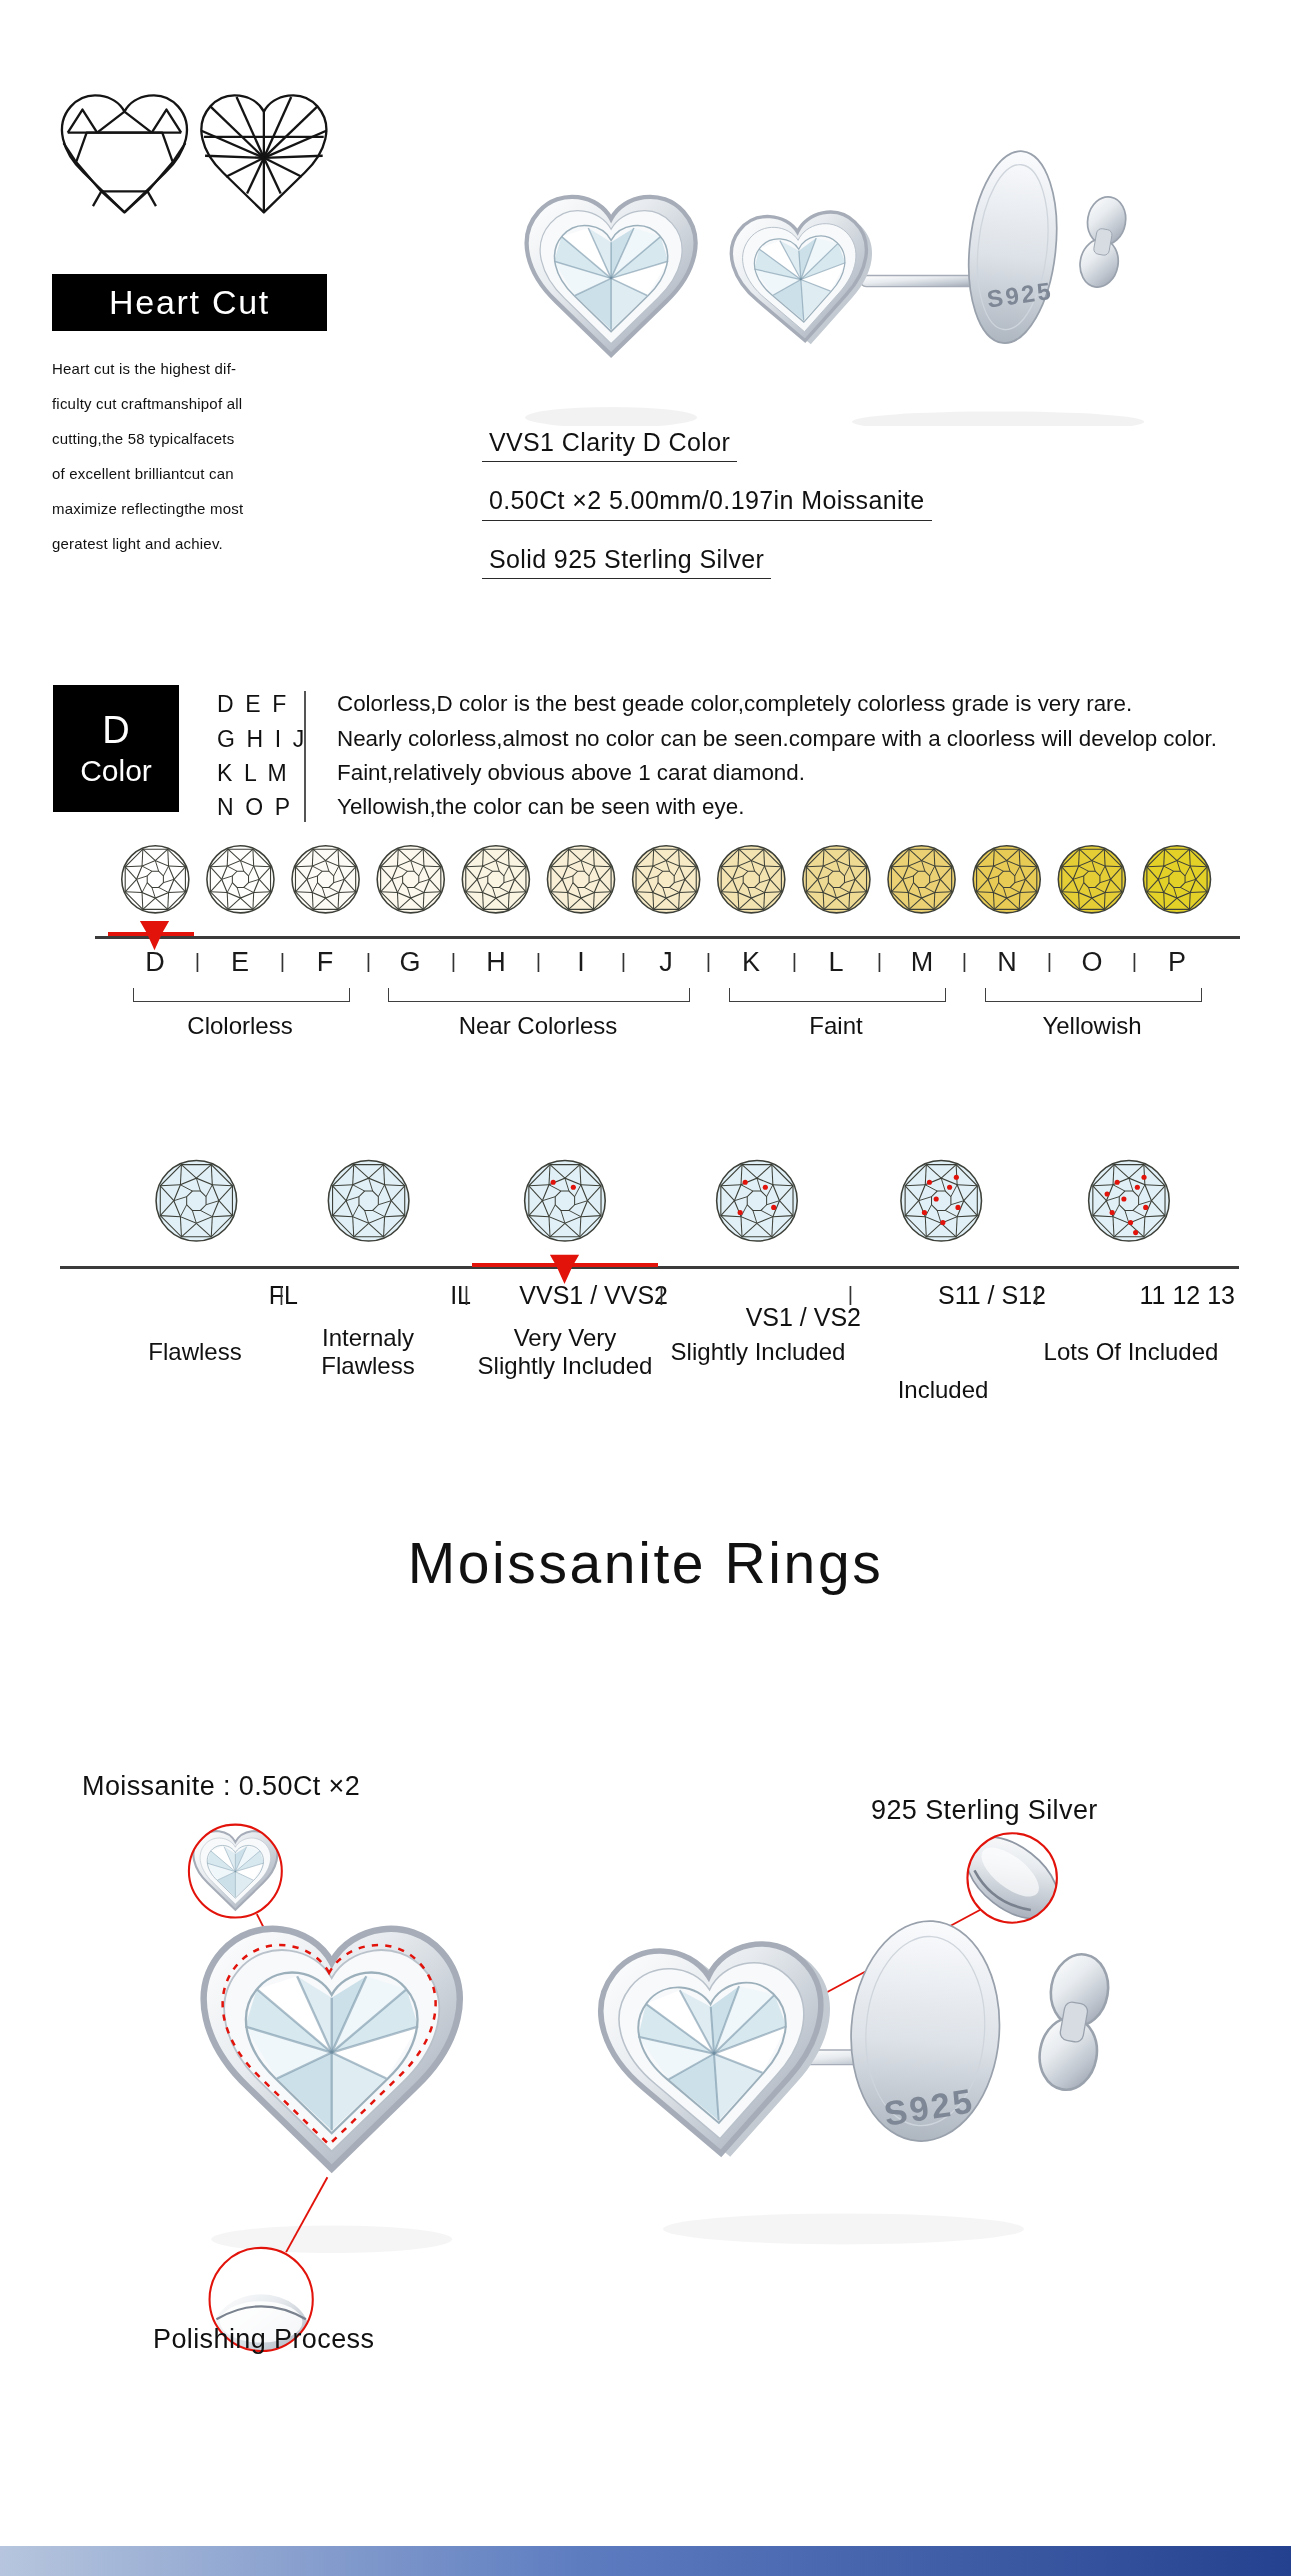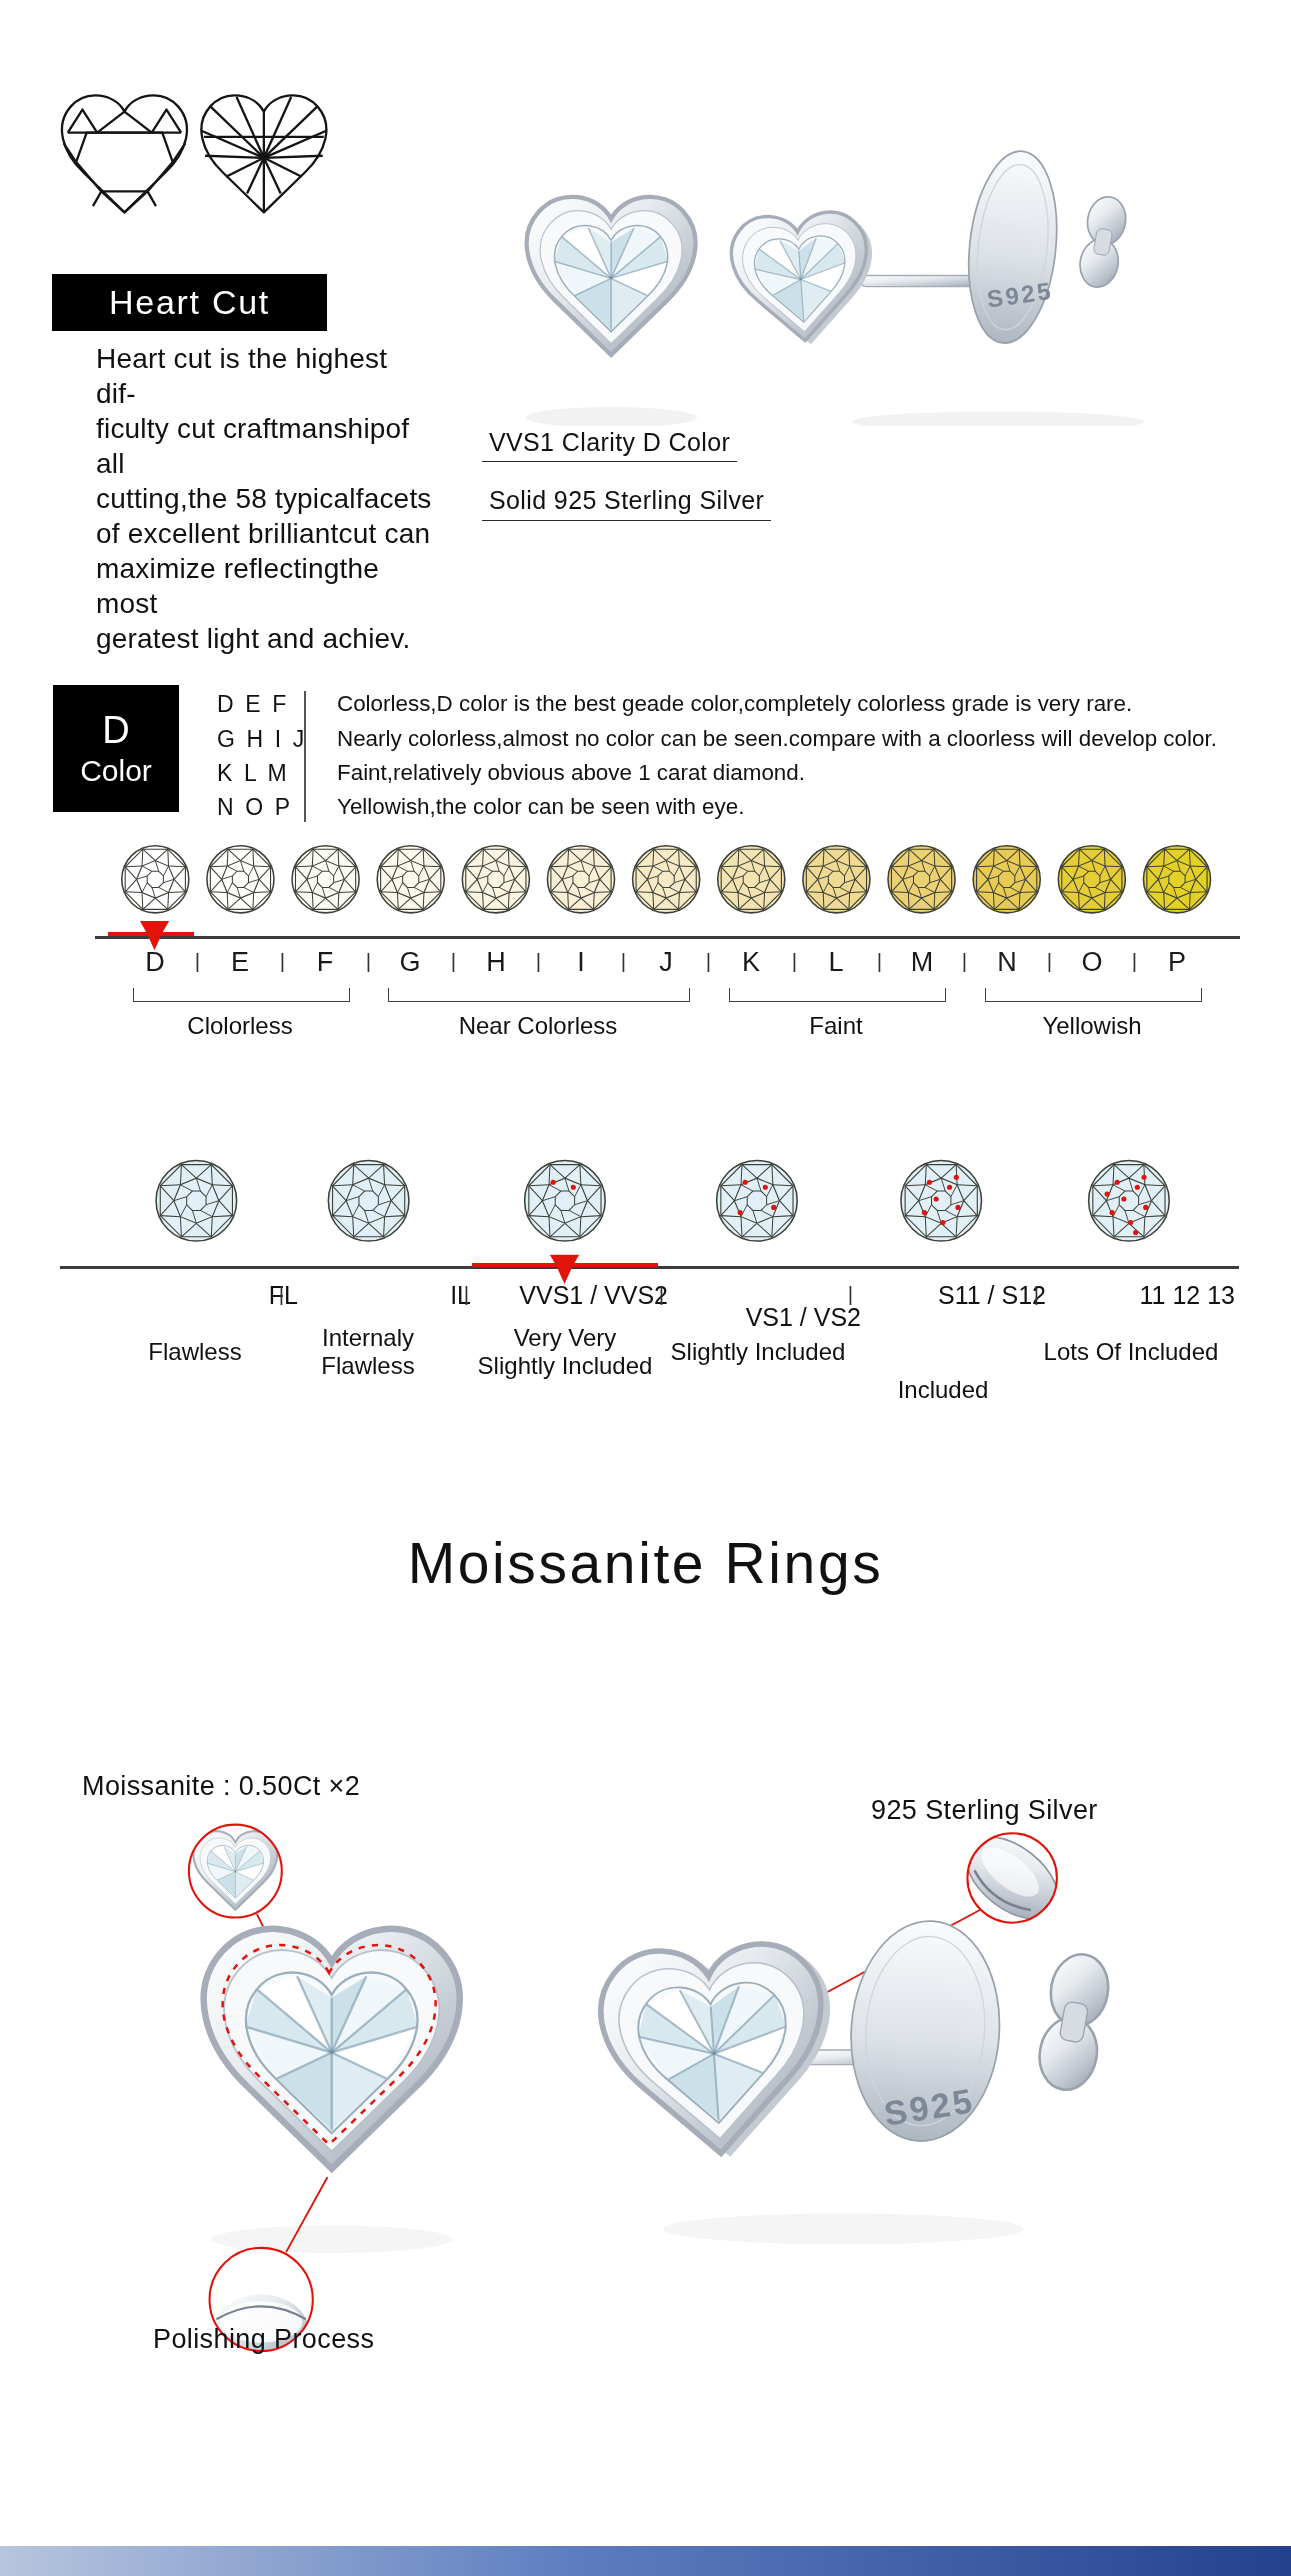--- a/index.html
+++ b/index.html
@@ -3,22 +3,22 @@
 <meta charset="utf-8">
 <style>
   html,body{margin:0;padding:0;background:#ffffff;}
   .canvas{position:relative;width:1291px;height:2576px;background:#fff;overflow:hidden;
           font-family:"Liberation Sans",sans-serif;color:#111;}
   .abs{position:absolute;}
   .banner{position:absolute;background:#000;color:#fff;display:flex;align-items:center;
           justify-content:center;font-weight:300;letter-spacing:1.7px;}
   #banner-heart{left:52px;top:274px;width:275px;height:57px;font-size:34px;}
   #banner-vvs{left:52px;top:1074px;width:275px;height:60px;font-size:33px;}
-  #desc{position:absolute;left:52px;top:341px;width:336px;font-size:28px;line-height:35px;
-        letter-spacing:0.2px;font-weight:300;margin-left:44px;}
+  #desc{position:absolute;left:52px;top:351px;width:336px;font-size:15px;line-height:35px;
+        letter-spacing:0.2px;font-weight:300;}
   #specs{position:absolute;left:482px;top:428px;width:654px;text-align:left;}
   #specs .spec-row{margin-bottom:24px;}
   #specs .spec{display:inline-block;font-size:25px;letter-spacing:0.4px;font-weight:300;
                padding:0 6.9px 4.3px;border-bottom:1.7px solid #2a2a2a;}
   .dcolor-box{position:absolute;left:53px;top:685px;width:126px;height:127px;background:#000;
               color:#fff;display:flex;flex-direction:column;align-items:center;
               justify-content:center;gap:6.9px;font-weight:300;}
   .dcolor-box .l1{font-size:38px;line-height:38px;}
   .dcolor-box .l2{font-size:30px;line-height:30px;}
   .grade-letters{position:absolute;left:217px;width:129px;font-size:23px;letter-spacing:2.6px;
@@ -178,20 +178,21 @@
       <div>Heart cut is the highest dif-</div>
       <div>ficulty cut craftmanshipof all</div>
       <div>cutting,the 58 typicalfacets</div>
       <div>of excellent brilliantcut can</div>
       <div>maximize reflectingthe most</div>
       <div>geratest light and achiev.</div>
     </div>
 
   <div id="specs">
       <div class="spec-row"><span class="spec">VVS1 Clarity D Color</span></div>
+      <div class="spec-row"><span class="spec">0.50Ct ×2  5.00mm/0.197in Moissanite</span></div>
       <div class="spec-row"><span class="spec">Solid 925 Sterling Silver</span></div>
     </div>
 
   <div class="dcolor-box">
     <span class="l1">D</span>
     <span class="l2">Color</span>
   </div>
   <div class="v-divider"></div>
   <div id="grade-rows">
       <div></div>

